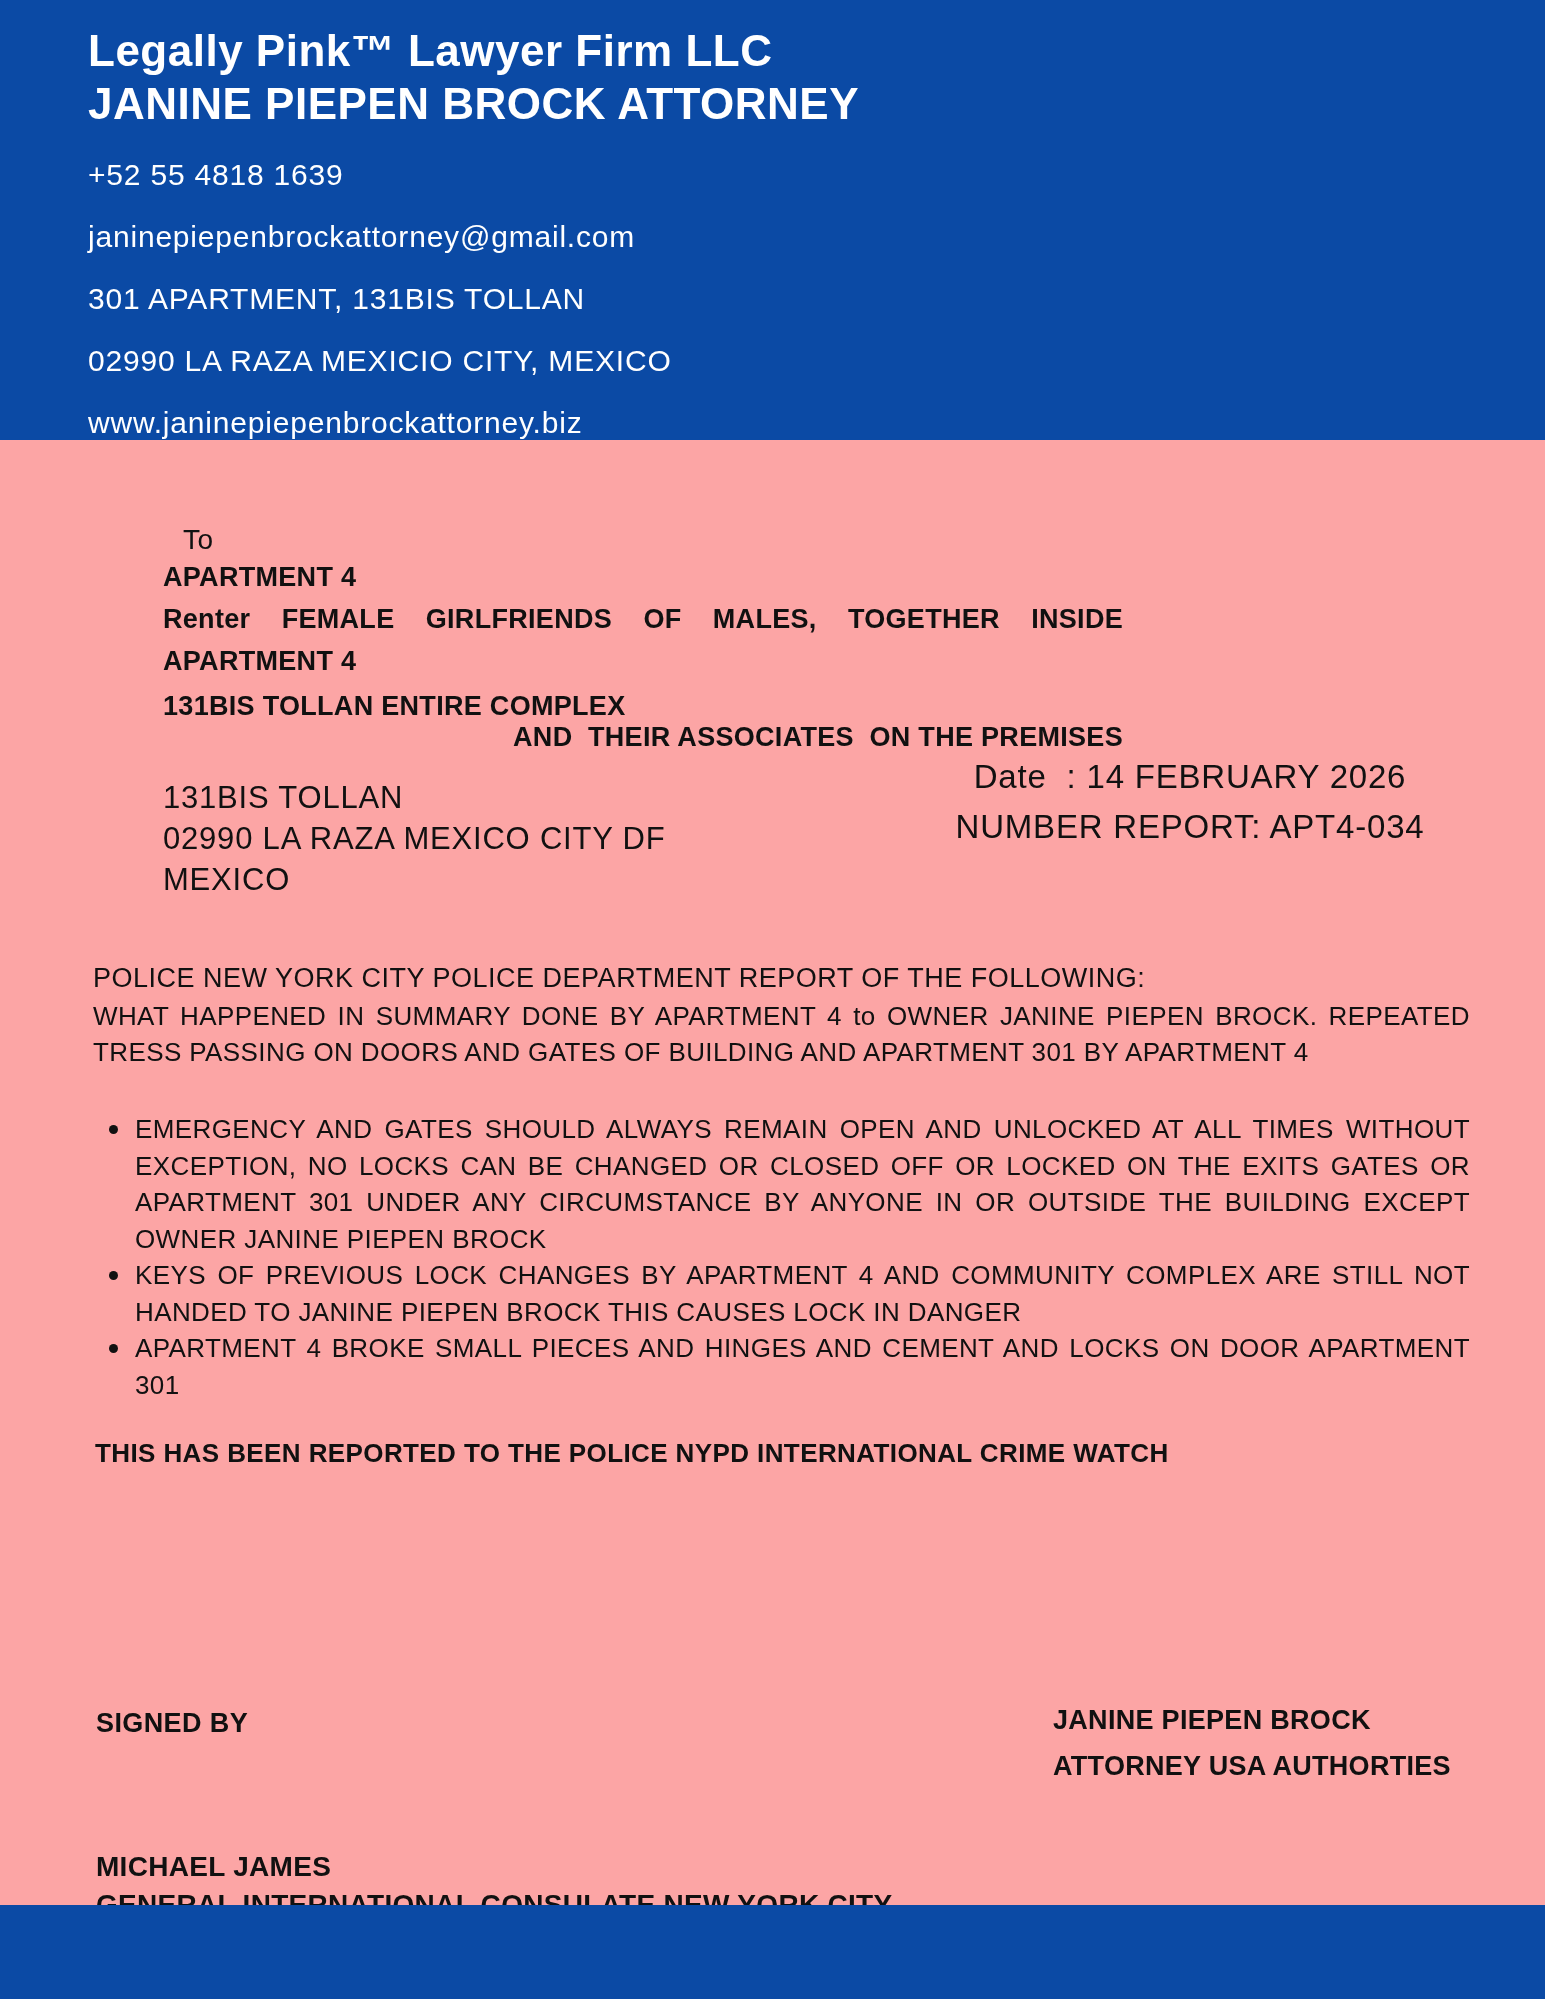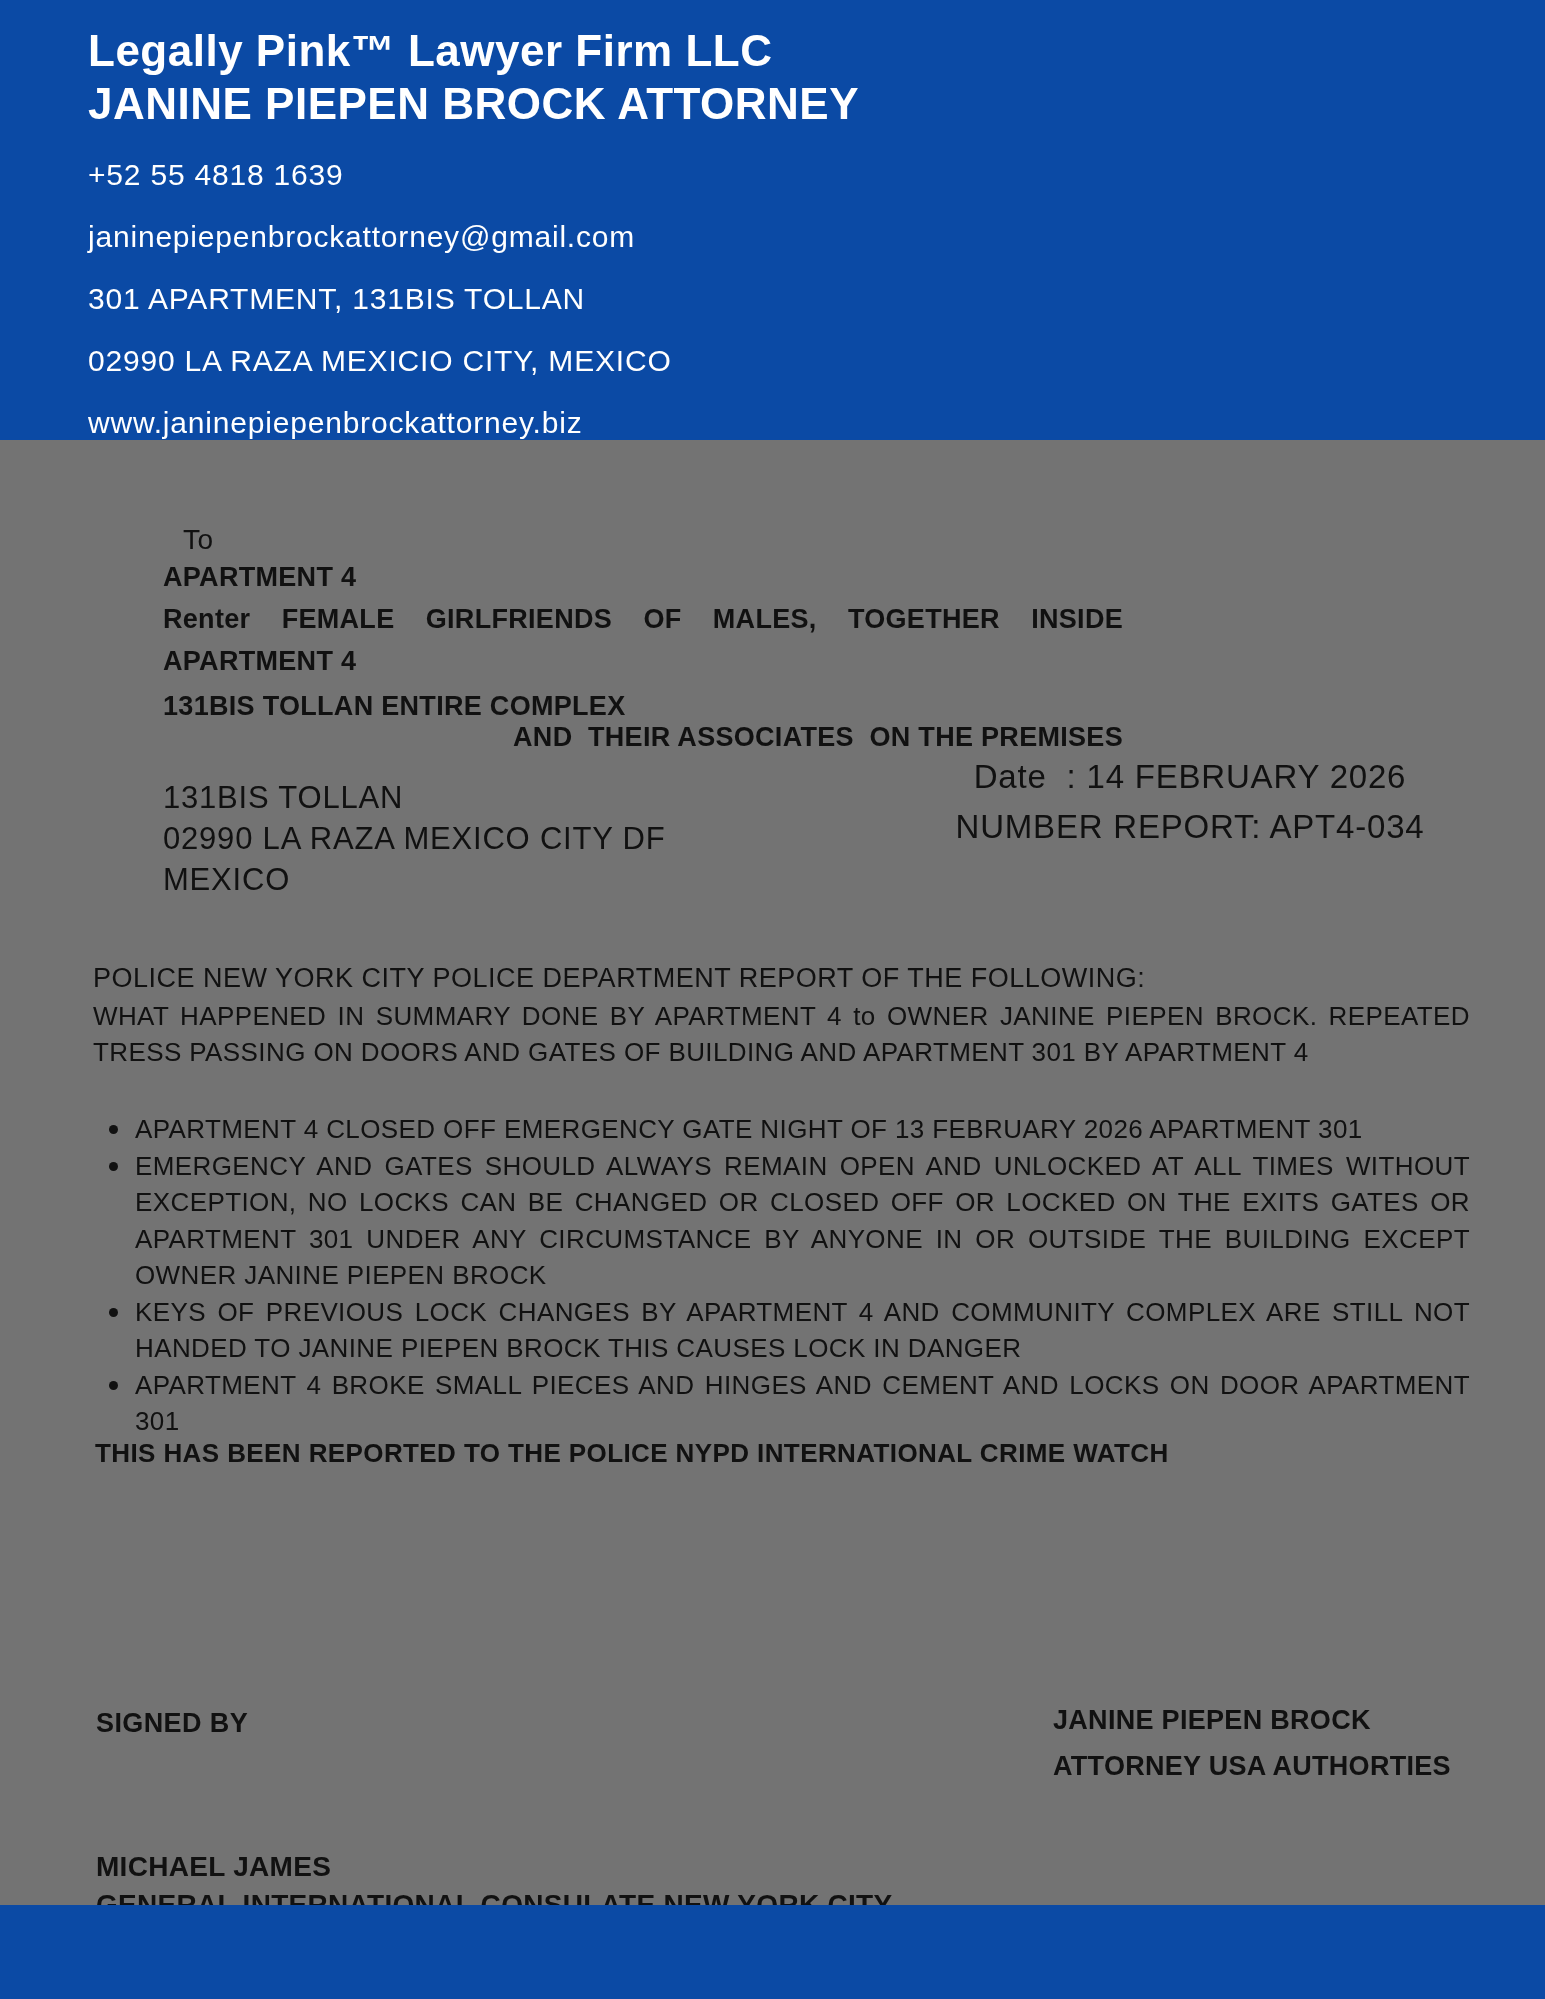--- a/index.html
+++ b/index.html
@@ -1,19 +1,19 @@
 <!DOCTYPE html>
 <html><head>
 <meta charset="utf-8">
 <style>
   html,body{margin:0;padding:0;background:#e8e8e8;}
   .page{
     position:relative;
     width:1545px;height:1999px;
-    background:#737373;
+    background:#fca5a5;
     font-family:"Liberation Sans","DejaVu Sans",sans-serif;
     color:#111111;
     overflow:hidden;
   }
   
   .letterhead{
     position:absolute;left:0;top:0;width:1545px;height:440px;
     background:#0b4aa5;color:#ffffff;box-sizing:border-box;
     padding:24px 60px 0 88px;
   }
@@ -112,24 +112,20 @@
     <div class="meta-line">Date  : 14 FEBRUARY 2026</div>
     <div class="meta-line">NUMBER REPORT: APT4-034</div>
   </div>
 
   <div class="report">
     <div class="intro">POLICE NEW YORK CITY POLICE DEPARTMENT REPORT OF THE FOLLOWING:</div>
     <div class="summary">WHAT HAPPENED IN SUMMARY DONE BY APARTMENT 4 to OWNER JANINE PIEPEN BROCK. REPEATED TRESS PASSING ON DOORS AND GATES OF BUILDING AND APARTMENT 301 BY APARTMENT 4</div>
     <ul class="bullets">
       <li>
         <span class="dot"></span>
-        <span>APARTMENT 4 CLOSED OFF EMERGENCY GATE NIGHT OF 13 FEBRUARY 2026 APARTMENT 301</span>
-      </li>
-      <li>
-        <span class="dot"></span>
         <span>EMERGENCY AND GATES SHOULD ALWAYS REMAIN OPEN AND UNLOCKED AT ALL TIMES WITHOUT EXCEPTION, NO LOCKS CAN BE CHANGED OR CLOSED OFF OR LOCKED ON THE EXITS GATES OR APARTMENT 301 UNDER ANY CIRCUMSTANCE BY ANYONE IN  OR OUTSIDE THE BUILDING EXCEPT OWNER JANINE PIEPEN BROCK</span>
       </li>
       <li>
         <span class="dot"></span>
         <span>KEYS OF PREVIOUS LOCK CHANGES BY APARTMENT 4 AND COMMUNITY COMPLEX ARE STILL NOT HANDED TO JANINE PIEPEN BROCK THIS CAUSES LOCK IN DANGER</span>
       </li>
       <li>
         <span class="dot"></span>
         <span>APARTMENT 4 BROKE SMALL PIECES AND HINGES AND CEMENT AND LOCKS ON DOOR APARTMENT 301</span>
       </li>

